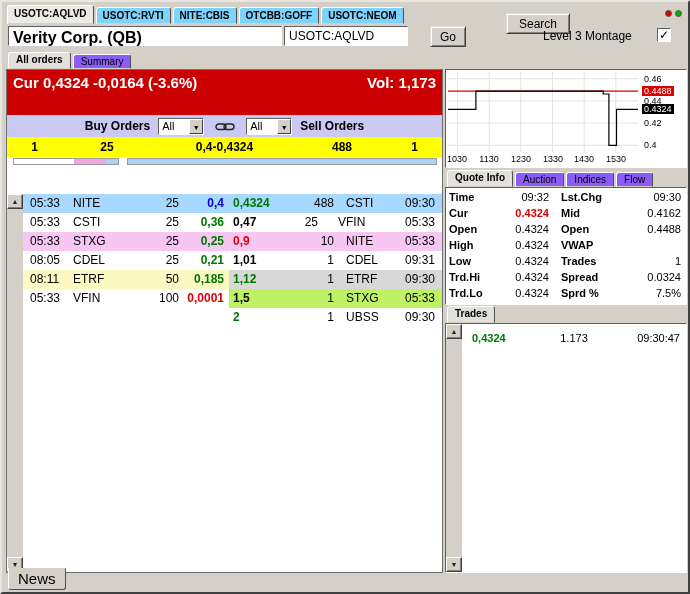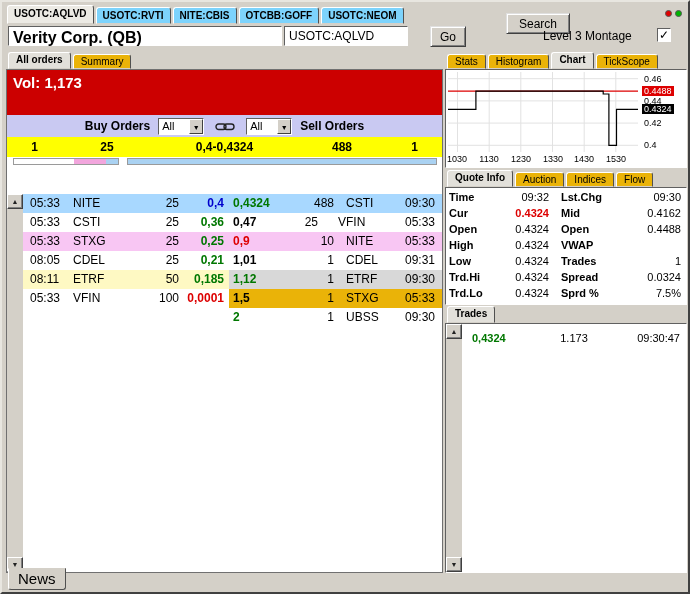--- a/index.html
+++ b/index.html
@@ -32,21 +32,21 @@
   .checkbox { position:absolute; top:26px; left:655px; width:14px; height:14px; background:#ffffff;
     border:1px solid; border-color:#606060 #ffffff #ffffff #606060;
     font-size:12px; line-height:12px; text-align:center; }
 
   
   .left-panel  { position:absolute; left:4px;   top:50px; width:437px; height:521px; }
   .right-panel { position:absolute; left:443px; top:50px; width:242px; height:521px; }
   .splitter { position:absolute; left:441px; top:50px; width:2px; height:521px; }
 
   .panel-tabs { display:flex; align-items:flex-end; height:17px; padding-left:2px; }
-  .ptab { font-size:10px; padding:1px 7px; background:#eab308; border:1px solid;
+  .ptab { font-size:10px; padding:1px 7px; background:#8b5cf6; border:1px solid;
     border-color:#ffffff #505050 #d4d0c8 #ffffff; border-radius:3px 3px 0 0; margin-right:2px; white-space:nowrap; }
   .ptab.active { font-weight:bold; padding-bottom:3px; background:#e2e0da; }
 
   .panel-body { position:absolute; top:17px; left:0; right:0; bottom:0;
     border:1px solid #707070; background:#ffffff; display:flex; flex-direction:column; }
 
   
   .banner { height:45px; color:#ffffff; font-weight:bold; font-size:15px;
     padding:4px 6px 0 6px; display:flex; justify-content:space-between; align-items:flex-start; }
 
@@ -151,20 +151,21 @@
   <span class="montage-label">Level 3 Montage</span>
   <div class="checkbox" id="montage-checkbox">✓</div>
 
   <div class="left-panel">
     <div class="panel-tabs">
       <div class="ptab active">All orders</div>
       <div class="ptab">Summary</div>
     </div>
     <div class="panel-body">
       <div class="banner" id="price-banner" style="background: rgb(204, 0, 0);">
+        <span>Cur 0,4324 -0,0164 (-3.6%)</span>
         <span>Vol: 1,173</span>
       </div>
       <div class="filter-row">
         <span class="flabel">Buy Orders</span>
         <div class="mini-select">
           <span class="ms-val">All</span>
           <span class="ms-arrow">▼</span>
         </div>
         <div class="chain-btn">
           <svg width="20" height="11" viewBox="0 0 20 11">
@@ -262,46 +263,40 @@
     <span class="c-ssize">1</span>
     <span class="c-smm">CDEL</span>
     <span class="c-stime">09:31</span>
   </div>
             <div class="orow" style="background: rgb(216, 216, 216);">
     <span class="c-sprice" style="color: rgb(0, 119, 0);">1,12</span>
     <span class="c-ssize">1</span>
     <span class="c-smm">ETRF</span>
     <span class="c-stime">09:30</span>
   </div>
-            <div class="orow" style="background: #eab308;">
+            <div class="orow" style="background: #bef264;">
     <span class="c-sprice" style="color: rgb(0, 0, 0);">1,5</span>
     <span class="c-ssize">1</span>
     <span class="c-smm">STXG</span>
     <span class="c-stime">05:33</span>
   </div>
             <div class="orow" style="background: rgb(255, 255, 255);">
     <span class="c-sprice" style="color: rgb(0, 119, 0);">2</span>
     <span class="c-ssize">1</span>
     <span class="c-smm">UBSS</span>
     <span class="c-stime">09:30</span>
   </div>
           </div>
       </div>
     </div>
   </div>
 
   <div class="splitter"></div>
 
   <div class="right-panel">
-    <div class="rtabs">
-      <div class="ptab">Stats</div>
-      <div class="ptab">Histogram</div>
-      <div class="ptab active">Chart</div>
-      <div class="ptab">TickScope</div>
-    </div>
     <div class="chart-box">
       <div class="chart-plot" id="chart-plot"><svg width="190" height="80">
             <line x1="9.5" y1="0" x2="9.5" y2="80" stroke="#e2e2e2"></line>
             <line x1="41.2" y1="0" x2="41.2" y2="80" stroke="#e2e2e2"></line>
             <line x1="72.8" y1="0" x2="72.8" y2="80" stroke="#e2e2e2"></line>
             <line x1="104.5" y1="0" x2="104.5" y2="80" stroke="#e2e2e2"></line>
             <line x1="136.2" y1="0" x2="136.2" y2="80" stroke="#e2e2e2"></line>
             <line x1="167.8" y1="0" x2="167.8" y2="80" stroke="#e2e2e2"></line>
             <line x1="0" y1="73.3" x2="190" y2="73.3" stroke="#e2e2e2"></line>
             <line x1="0" y1="51.1" x2="190" y2="51.1" stroke="#e2e2e2"></line>

